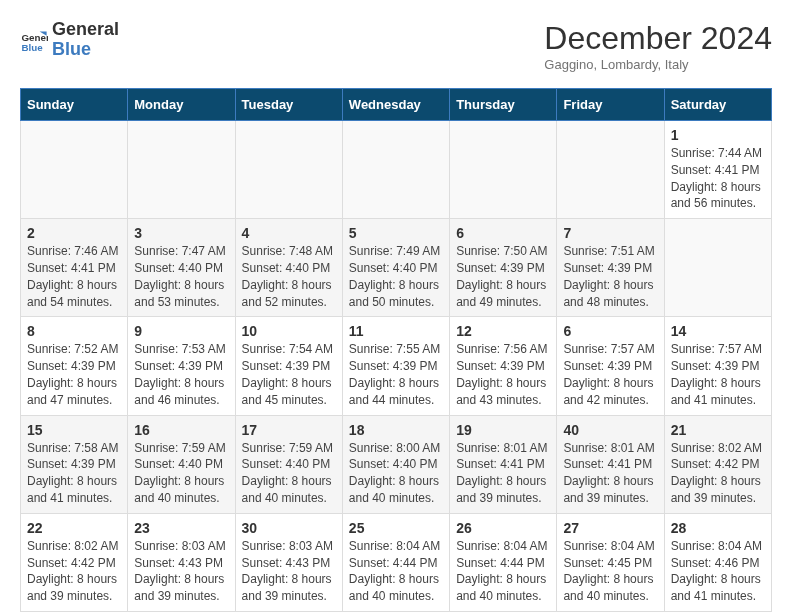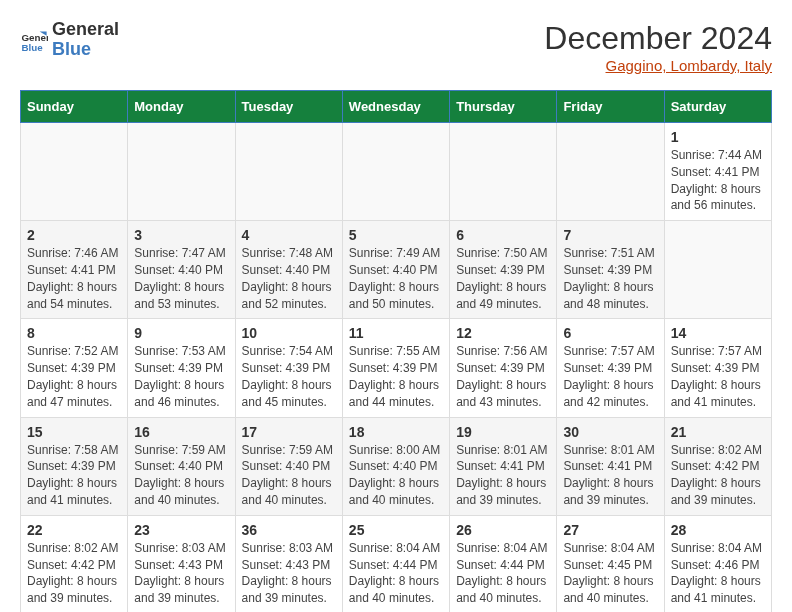--- a/index.html
+++ b/index.html
@@ -28,40 +28,39 @@
       line-height: 1.1;
     }
     .logo-text span {
       display: block;
     }
     .logo-icon {
       width: 28px;
       height: 28px;
     }
     .title-area {
-      text-align: right;
+      text-align: left;
     }
     .month-title {
       font-size: 32px;
       font-weight: 300;
       color: #333;
     }
     .location-title {
-      font-size: 15px;
-      color: #c2410c;
+      font-size: 13px;
+      color: #737373;
       font-weight: normal;
-      text-decoration: underline;
     }
     table {
       width: 100%;
       border-collapse: collapse;
       font-size: 11px;
     }
     thead tr {
-      background-color: #15803d;
+      background-color: #0c4a6e;
       color: #fff;
     }
     thead th {
       padding: 8px 6px;
       text-align: left;
       font-size: 13px;
       font-weight: bold;
       border: 1px solid #3d7bbf;
     }
     tbody tr {
@@ -172,31 +171,31 @@
         <td><span class="day-num">15</span>
         <span class="day-info">Sunrise: 7:58 AM<br>Sunset: 4:39 PM<br>Daylight: 8 hours and 41 minutes.</span></td>
         <td><span class="day-num">16</span>
         <span class="day-info">Sunrise: 7:59 AM<br>Sunset: 4:40 PM<br>Daylight: 8 hours and 40 minutes.</span></td>
         <td><span class="day-num">17</span>
         <span class="day-info">Sunrise: 7:59 AM<br>Sunset: 4:40 PM<br>Daylight: 8 hours and 40 minutes.</span></td>
         <td><span class="day-num">18</span>
         <span class="day-info">Sunrise: 8:00 AM<br>Sunset: 4:40 PM<br>Daylight: 8 hours and 40 minutes.</span></td>
         <td><span class="day-num">19</span>
         <span class="day-info">Sunrise: 8:01 AM<br>Sunset: 4:41 PM<br>Daylight: 8 hours and 39 minutes.</span></td>
-        <td><span class="day-num">30</span>
+        <td><span class="day-num">40</span>
         <span class="day-info">Sunrise: 8:01 AM<br>Sunset: 4:41 PM<br>Daylight: 8 hours and 39 minutes.</span></td>
         <td><span class="day-num">21</span>
         <span class="day-info">Sunrise: 8:02 AM<br>Sunset: 4:42 PM<br>Daylight: 8 hours and 39 minutes.</span></td>
       </tr>
       <tr>
         <td><span class="day-num">22</span>
         <span class="day-info">Sunrise: 8:02 AM<br>Sunset: 4:42 PM<br>Daylight: 8 hours and 39 minutes.</span></td>
         <td><span class="day-num">23</span>
         <span class="day-info">Sunrise: 8:03 AM<br>Sunset: 4:43 PM<br>Daylight: 8 hours and 39 minutes.</span></td>
-        <td><span class="day-num">36</span>
+        <td><span class="day-num">30</span>
         <span class="day-info">Sunrise: 8:03 AM<br>Sunset: 4:43 PM<br>Daylight: 8 hours and 39 minutes.</span></td>
         <td><span class="day-num">25</span>
         <span class="day-info">Sunrise: 8:04 AM<br>Sunset: 4:44 PM<br>Daylight: 8 hours and 40 minutes.</span></td>
         <td><span class="day-num">26</span>
         <span class="day-info">Sunrise: 8:04 AM<br>Sunset: 4:44 PM<br>Daylight: 8 hours and 40 minutes.</span></td>
         <td><span class="day-num">27</span>
         <span class="day-info">Sunrise: 8:04 AM<br>Sunset: 4:45 PM<br>Daylight: 8 hours and 40 minutes.</span></td>
         <td><span class="day-num">28</span>
         <span class="day-info">Sunrise: 8:04 AM<br>Sunset: 4:46 PM<br>Daylight: 8 hours and 41 minutes.</span></td>
       </tr>

